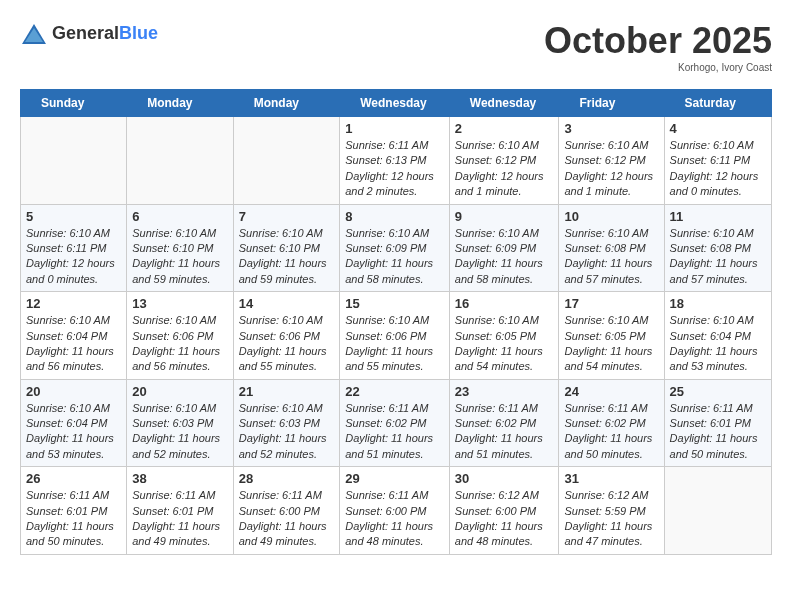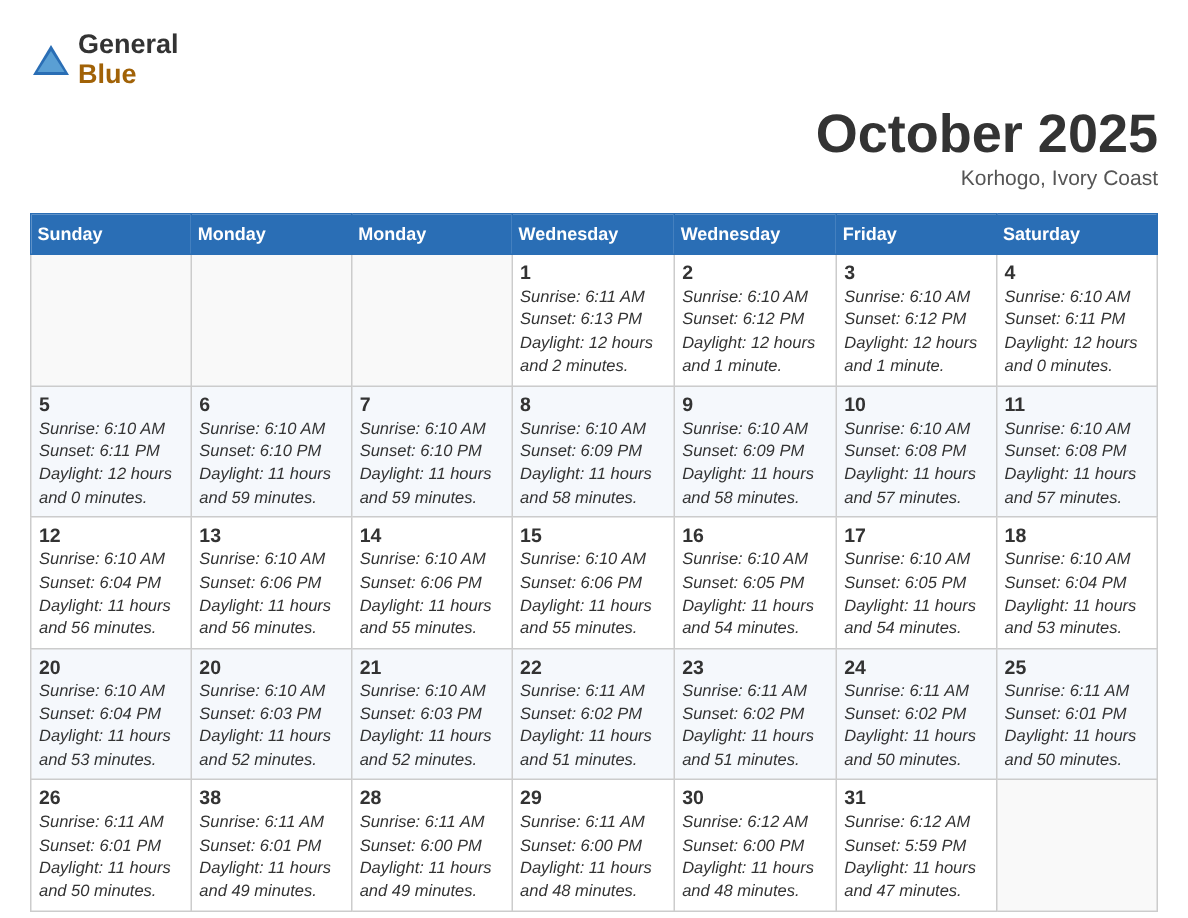--- a/index.html
+++ b/index.html
@@ -15,60 +15,59 @@
       justify-content: space-between;
       align-items: flex-start;
       margin-bottom: 16px;
     }
     .logo {
       display: flex;
       align-items: center;
     }
     .logo-text {
       display: flex;
-      flex-direction: column;
+      flex-direction: row;
       line-height: 1.1;
     }
     .logo-general {
       font-size: 18px;
       font-weight: bold;
       color: #333;
     }
     .logo-blue {
       font-size: 18px;
       font-weight: bold;
-      color: #a16207;
+      color: #3b82f6;
     }
     .logo-icon {
       width: 28px;
       height: 28px;
       margin-right: 4px;
     }
     .title-block {
       text-align: right;
     }
     .month-title {
       font-size: 36px;
       font-weight: bold;
       color: #333;
-      margin-top: 48px;
     }
     .location {
-      font-size: 14px;
+      font-size: 10px;
       color: #555;
     }
     .calendar {
       width: 100%;
       border-collapse: collapse;
       font-size: 11px;
     }
     .calendar th {
       background: #2a6eb5;
       color: #fff;
-      padding: 6px 4px;
+      padding: 6px 20px;
       text-align: left;
       font-size: 12px;
       border: 1px solid #2a6eb5;
       margin-top: 11px;
     }
     .calendar td {
       border: 1px solid #ccc;
       vertical-align: top;
       padding: 4px 5px;
       width: 110px;

